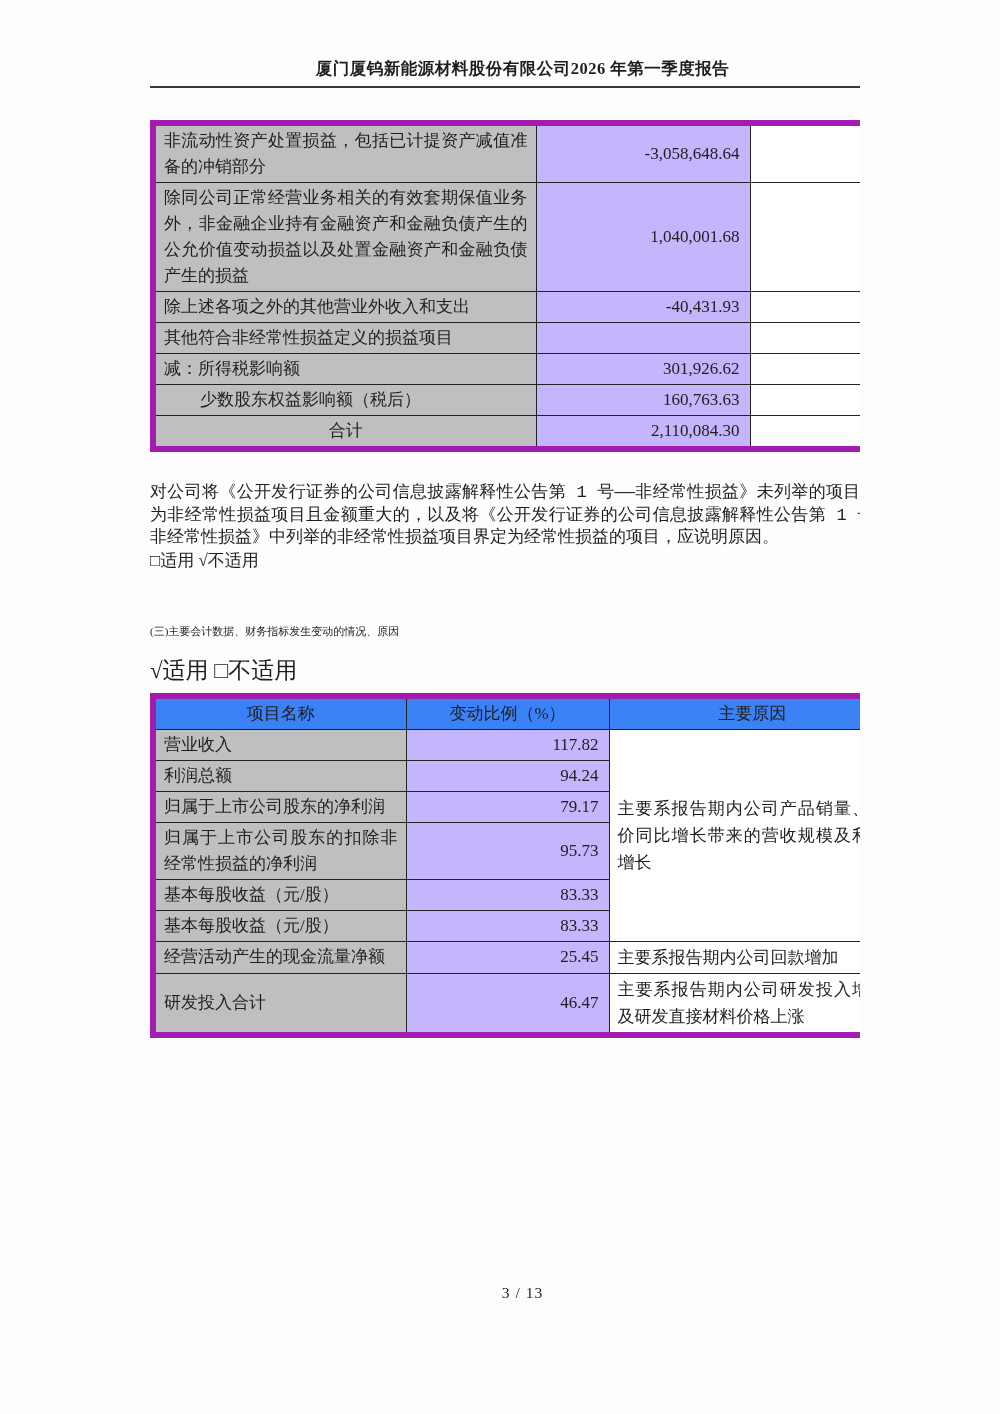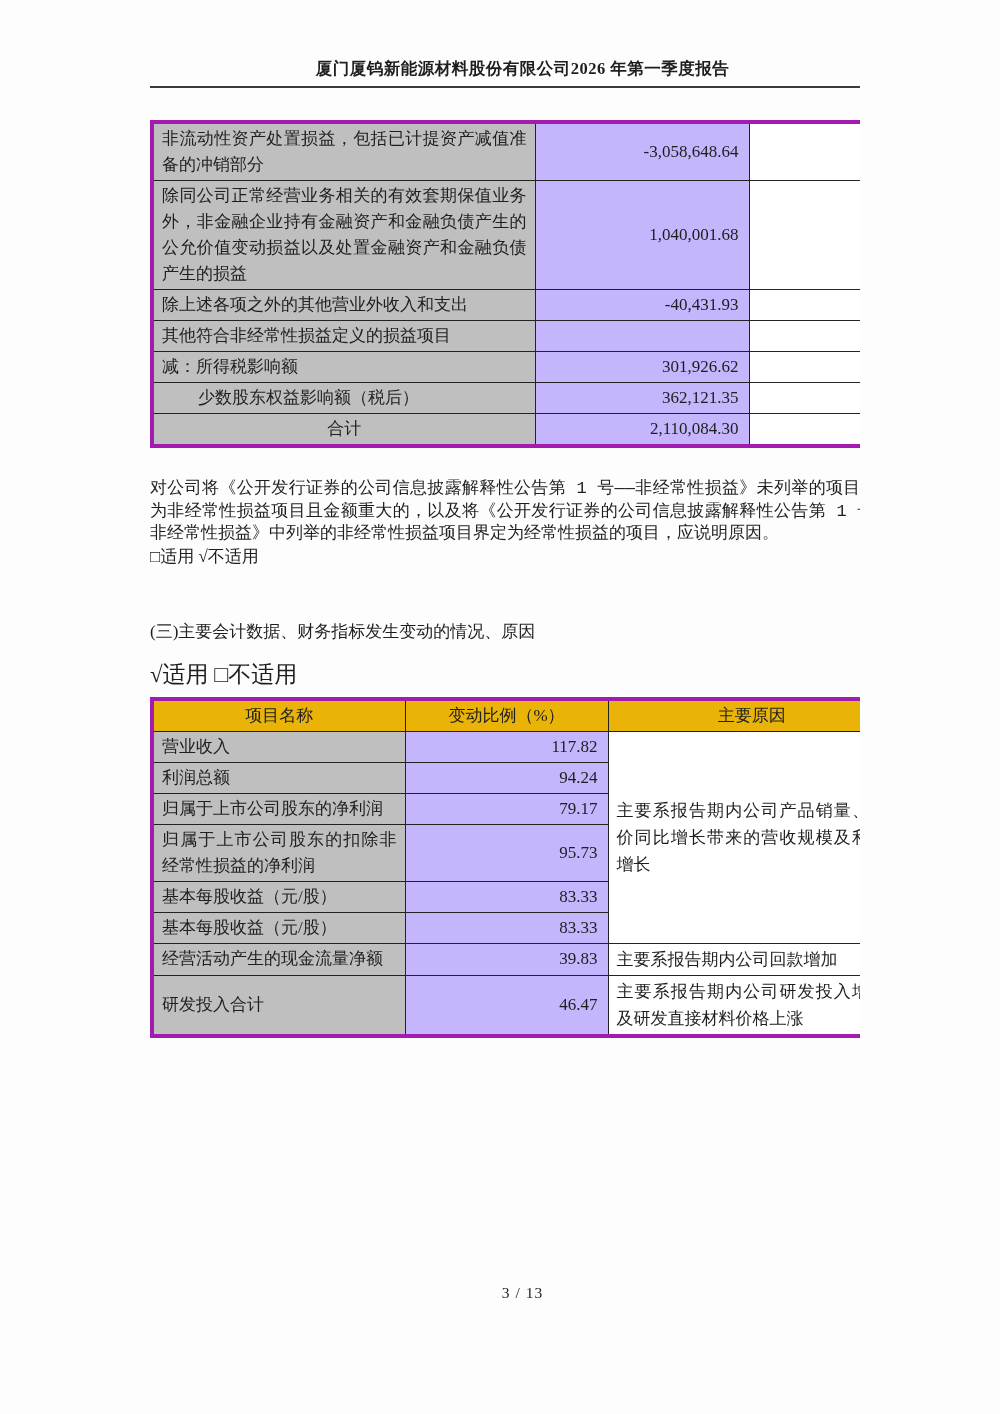--- a/index.html
+++ b/index.html
@@ -26,21 +26,21 @@
     border-bottom: 2px solid #3a3a3a;
   }
 
   
   table {
     border-collapse: collapse;
     width: 745px;
     table-layout: fixed;
     font-size: 17px;
   }
-  table, .t-outer { border: 4px solid #a21caf; padding-left: 40px; }
+  table, .t-outer { border: 6px solid #a21caf; padding-left: 40px; }
   td, th {
     border: 1px solid #222;
     padding: 2px 8px;
     vertical-align: middle;
     font-weight: normal;
     line-height: 26px;
   }
   .cell-item { background: #bfbfbf; text-align: justify; }
   .cell-amount { text-align: right; padding-right: 10px; background: #c4b5fd; }
   .cell-note { background: #fff; }
@@ -57,28 +57,28 @@
   .para {
     margin-top: 30px;
     font-size: 17px;
     line-height: 22.5px;
     text-align: justify;
     font-family: Liberation Mono, monospace;
   }
   .applicability { font-size: 17px; line-height: 22px; }
 
   
-  .section-heading { margin-top: 52px; font-size: 17px; }
+  .section-heading { margin-top: 52px; font-size: 11px; }
   .applicability2 { margin-top: 16px; font-size: 23px; }
 
   .tbl2 { margin-top: 7px; }
   .tbl2 col.c1 { width: 253px; }
   .tbl2 col.c2 { width: 203px; }
   .tbl2 col.c3 { width: 289px; }
-  .tbl2 thead td { background: #eab308; text-align: center; height: 27px; }
+  .tbl2 thead td { background: #3b82f6; text-align: center; height: 27px; }
   .cell-reason { background: #fff; text-align: justify; line-height: 27px; }
 
   
   .footer {
     position: absolute;
     top: 1284px;
     left: 150px;
     width: 745px;
     text-align: center;
     font-size: 15.5px;
@@ -123,21 +123,21 @@
           <td class="cell-amount"></td>
           <td class="cell-note"></td>
         </tr>
         <tr class="row-s">
           <td class="cell-item">减：所得税影响额</td>
           <td class="cell-amount">301,926.62</td>
           <td class="cell-note"></td>
         </tr>
         <tr class="row-s">
           <td class="cell-item cell-indent">少数股东权益影响额（税后）</td>
-          <td class="cell-amount">362,121.35</td>
+          <td class="cell-amount">160,763.63</td>
           <td class="cell-note"></td>
         </tr>
         <tr class="row-s">
           <td class="cell-item cell-center">合计</td>
           <td class="cell-amount">2,110,084.30</td>
           <td class="cell-note"></td>
         </tr>
       </tbody>
     </table>
 
@@ -181,21 +181,21 @@
         <tr class="row-s">
           <td class="cell-item">基本每股收益（元/股）</td>
           <td class="cell-amount">83.33</td>
         </tr>
         <tr class="row-s">
           <td class="cell-item">基本每股收益（元/股）</td>
           <td class="cell-amount">83.33</td>
         </tr>
         <tr class="row-s">
           <td class="cell-item">经营活动产生的现金流量净额</td>
-          <td class="cell-amount">39.83</td>
+          <td class="cell-amount">25.45</td>
           <td class="cell-reason">主要系报告期内公司回款增加</td>
         </tr>
         <tr>
           <td class="cell-item">研发投入合计</td>
           <td class="cell-amount">46.47</td>
           <td class="cell-reason">主要系报告期内公司研发投入增加及研发直接材料价格上涨</td>
         </tr>
       </tbody>
     </table>
 

